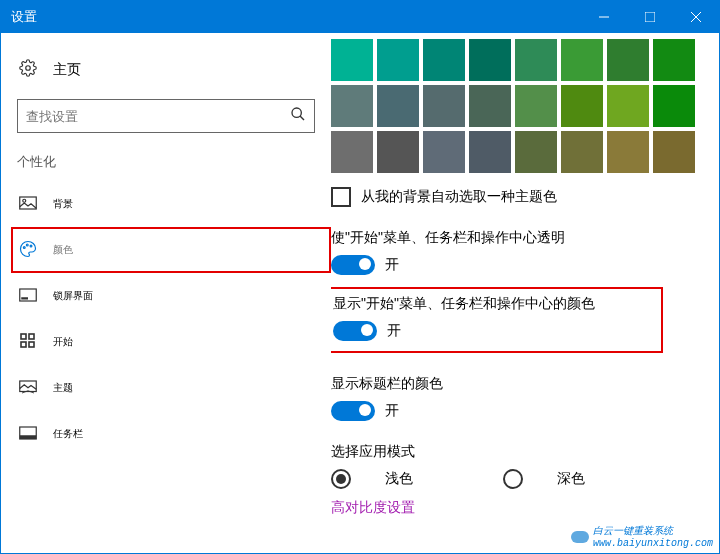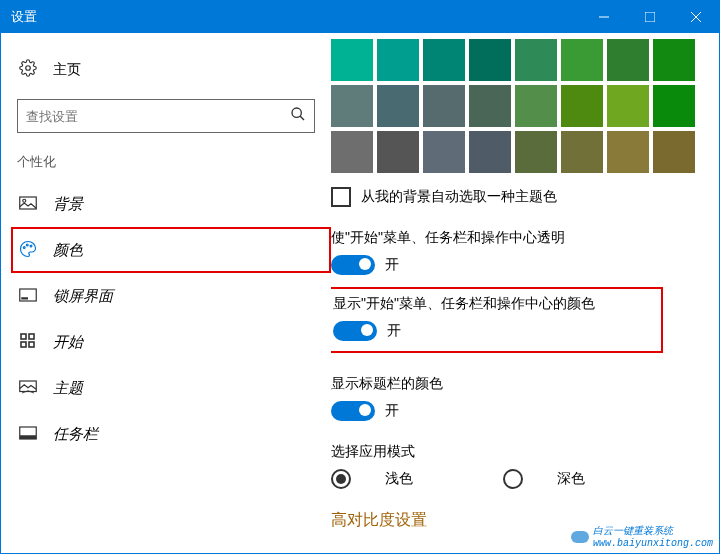--- a/index.html
+++ b/index.html
@@ -19,23 +19,23 @@
 
 .search-box { display: flex; align-items: center; border: 1px solid #666; height: 34px; width: 298px; margin: 4px 0 20px 6px; padding: 0 8px; }
 .search-box input { border: none; outline: none; flex: 1; font-size: 13px; }
 .search-box .sicon { color: #333; }
 
 .section-title { font-size: 13px; color: #555; margin: 0 0 10px 6px; }
 
 .nav { }
 .nav-item { display: flex; align-items: center; height: 46px; padding-left: 6px; cursor: pointer; }
 .nav-item .glyph { width: 22px; text-align: center; margin-right: 14px; font-size: 15px; }
-.nav-item .label { font-size: 15px; font-style: italic; }
+.nav-item .label { font-size: 10px; }
 .nav-item.colors { border: 2px solid #e30000; padding-left: 4px; }
-.nav-item.colors .label { color: #000000; }
+.nav-item.colors .label { color: #737373; }
 .nav-item.colors .glyph svg { stroke: #0078d7; }
 
 .main { flex: 1; padding: 6px 0 0 0; overflow: hidden; }
 
 .swatch-grid { display: grid; grid-template-columns: repeat(8, 42px); grid-auto-rows: 42px; gap: 4px; }
 .swatch { width: 42px; height: 42px; }
 
 .check-row { display: flex; align-items: center; margin-top: 14px; }
 .check-box { width: 20px; height: 20px; border: 2px solid #333; margin-right: 10px; }
 .check-label { font-size: 14px; font-family: Liberation Mono, monospace; }
@@ -49,21 +49,21 @@
 
 .highlight-box { border: 2px solid #e30000; padding: 6px 8px 10px 8px; margin-top: 12px; width: 340px; margin-left: -8px; }
 .highlight-box .setting-title { margin-top: 0; }
 
 .radio-row { display: flex; gap: 90px; margin-top: 6px; }
 .radio { display: flex; align-items: center; gap: 26px; }
 .radio-outer { width: 20px; height: 20px; border: 2px solid #333; border-radius: 50%; margin-right: 8px; display: flex; align-items: center; justify-content: center; }
 .radio-inner { width: 10px; height: 10px; background: #333; border-radius: 50%; }
 .radio-label { font-size: 14px; }
 
-.link-text { color: #a16207; font-size: 16px; margin-top: 21px; cursor: pointer; }
+.link-text { color: #a21caf; font-size: 14px; margin-top: 10px; cursor: pointer; }
 
 .watermark { position: absolute; right: 6px; bottom: 4px; font-size: 10px; color: #0078d7; font-style: italic; display: flex; align-items: center; gap: 4px; }
 .watermark .cloud { width: 18px; height: 12px; background: #5fa9e0; border-radius: 8px; position: relative; }
 .watermark .txt { font-family: Liberation Mono, monospace; }
 </style>
 </head>
 <body>
 
 <div class="titlebar">
   <span class="title">设置</span>

